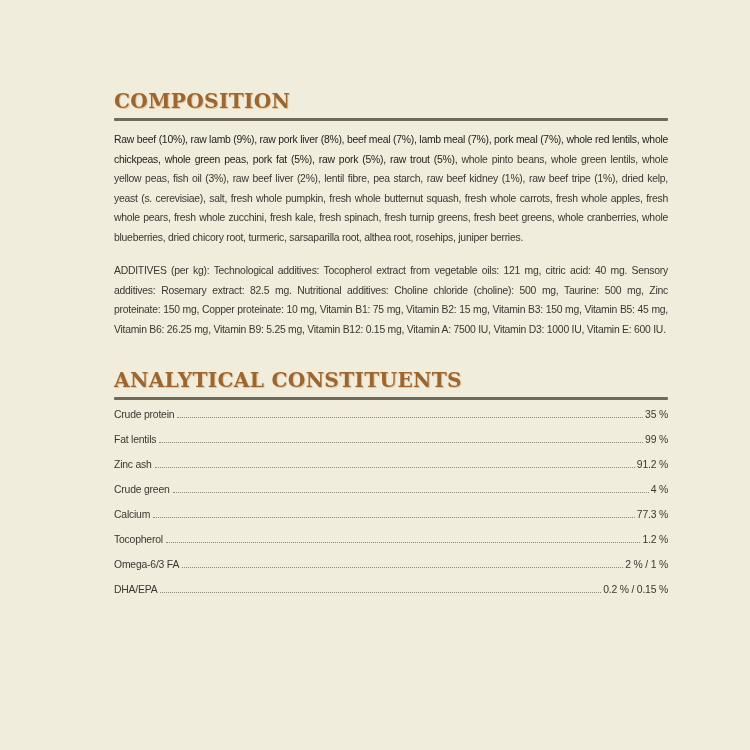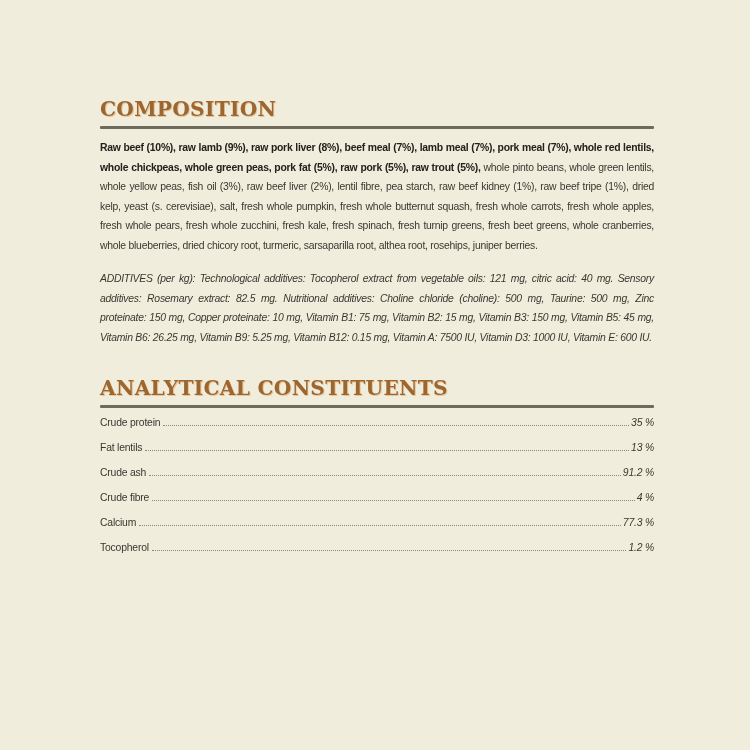--- a/index.html
+++ b/index.html
@@ -10,24 +10,23 @@
     body {
       width: 750px;
       height: 750px;
       position: relative;
       overflow: hidden;
       font-family: "Liberation Sans", "DejaVu Sans", sans-serif;
       color: #2e2b26;
     }
     .page {
       position: absolute;
-      left: 100px;
+      left: 114px;
       top: 88px;
       width: 554px;
-      margin-top: 8px;
     }
     .section-title {
       font-family: "DejaVu Serif", "Liberation Serif", serif;
       font-weight: bold;
       font-size: 21px;
       letter-spacing: 0.3px;
       color: #9c6630;
       text-shadow: 1px 1px 0 #e8c49a;
       margin: 0;
       line-height: 26px;
@@ -43,31 +42,30 @@
     }
     .composition-text {
       font-size: 10.4px;
       line-height: 19.5px;
       letter-spacing: -0.25px;
       text-align: justify;
       margin: 0;
       color: #3a3731;
     }
     .composition-text b {
-      font-weight: bold;
+      font-weight: normal;
       color: #23211d;
     }
     .additives-text {
       font-size: 10.4px;
       line-height: 19.5px;
       letter-spacing: -0.25px;
       text-align: justify;
       margin: 14px 0 0 0;
       color: #3a3731;
-      font-style: italic;
     }
     .analytical {
       margin-top: 28px;
     }
     .const-list {
       list-style: none;
       margin: 0;
       padding: 0;
     }
     .const-row {
@@ -84,21 +82,20 @@
     }
     .const-dots {
       flex: 1;
       border-bottom: 1.5px dotted #8d887a;
       margin-bottom: 3px;
       height: 1px;
     }
     .const-value {
       white-space: nowrap;
       padding-left: 2px;
-      font-style: italic;
     }
   </style>
 </head>
 <body>
 
 <div class="page">
 
   <section>
     <h2 class="section-title">COMPOSITION</h2>
     <div class="rule"></div>
@@ -111,38 +108,48 @@
     <div class="rule"></div>
     <ul class="const-list">
       <li class="const-row">
         <span class="const-label">Crude protein</span>
         <span class="const-dots"></span>
         <span class="const-value">35 %</span>
       </li>
       <li class="const-row">
         <span class="const-label">Fat lentils</span>
         <span class="const-dots"></span>
-        <span class="const-value">13 %</span>
+        <span class="const-value">99 %</span>
       </li>
       <li class="const-row">
-        <span class="const-label">Crude ash</span>
+        <span class="const-label">Zinc ash</span>
         <span class="const-dots"></span>
         <span class="const-value">91.2 %</span>
       </li>
       <li class="const-row">
-        <span class="const-label">Crude fibre</span>
+        <span class="const-label">Crude green</span>
         <span class="const-dots"></span>
         <span class="const-value">4 %</span>
       </li>
       <li class="const-row">
         <span class="const-label">Calcium</span>
         <span class="const-dots"></span>
         <span class="const-value">77.3 %</span>
       </li>
       <li class="const-row">
         <span class="const-label">Tocopherol</span>
         <span class="const-dots"></span>
         <span class="const-value">1.2 %</span>
       </li>
+      <li class="const-row">
+        <span class="const-label">Omega-6/3 FA</span>
+        <span class="const-dots"></span>
+        <span class="const-value">2 % / 1 %</span>
+      </li>
+      <li class="const-row">
+        <span class="const-label">DHA/EPA</span>
+        <span class="const-dots"></span>
+        <span class="const-value">0.2 % / 0.15 %</span>
+      </li>
     </ul>
   </section>
 
 </div>
 
 </body></html>

